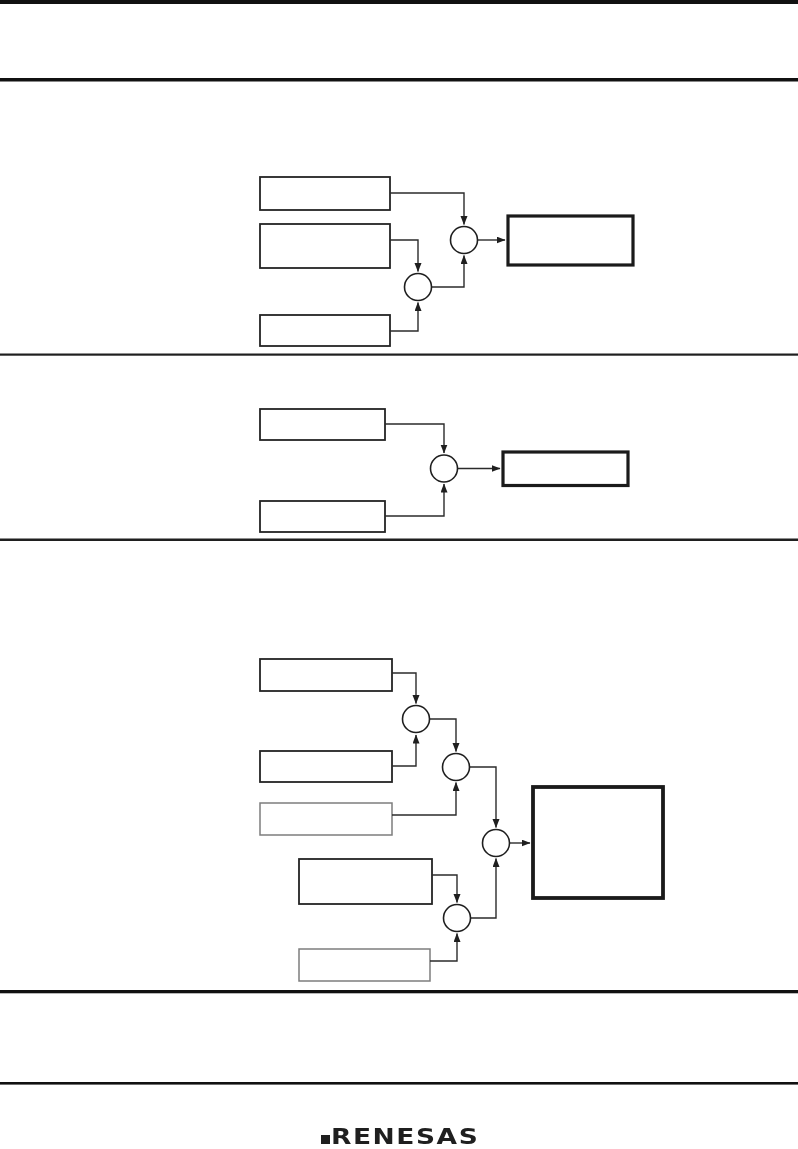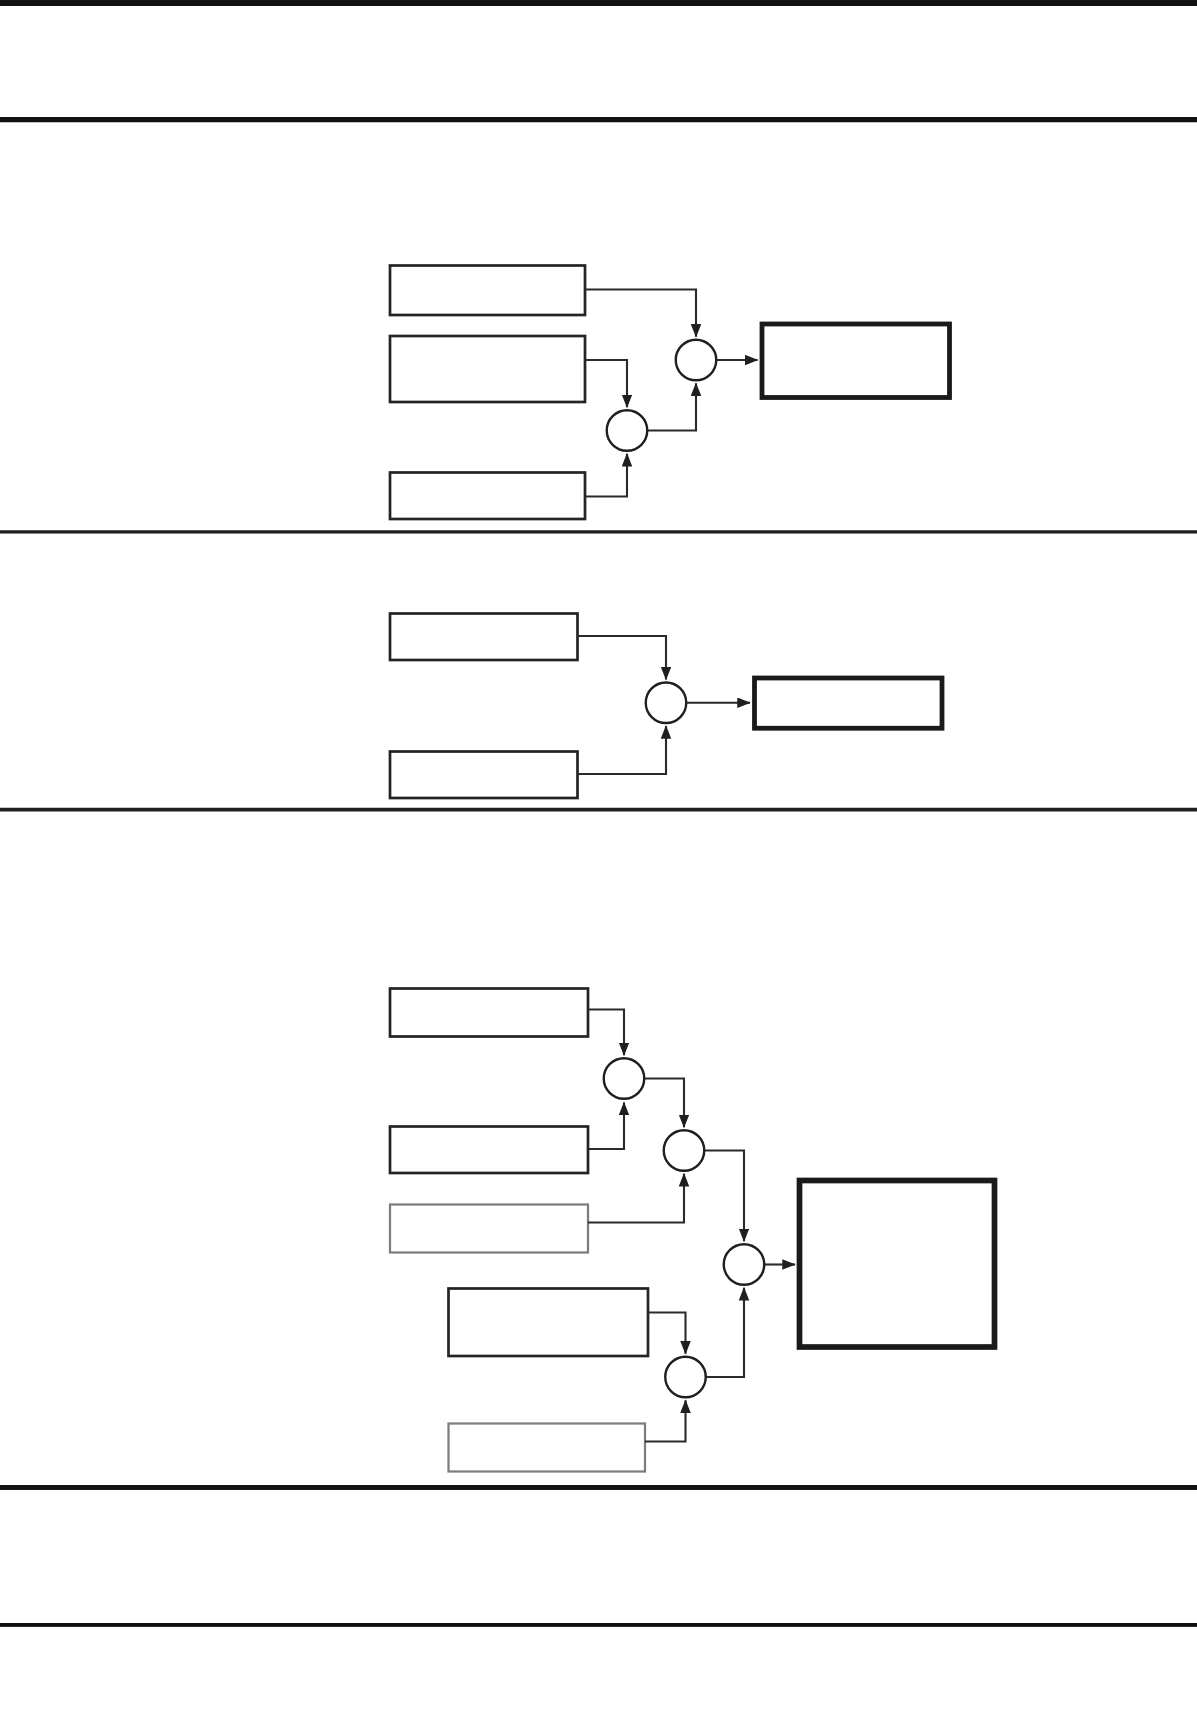--- a/index.html
+++ b/index.html
@@ -120,14 +120,18 @@
 
       <circle cx="416" cy="719" r="13.5" stroke="#1f1f1f" stroke-width="1.6" fill="#ffffff"></circle>
       <circle cx="456" cy="767" r="13.5" stroke="#1f1f1f" stroke-width="1.6" fill="#ffffff"></circle>
       <circle cx="496" cy="843" r="13.5" stroke="#1f1f1f" stroke-width="1.6" fill="#ffffff"></circle>
       <circle cx="457" cy="918" r="13.5" stroke="#1f1f1f" stroke-width="1.6" fill="#ffffff"></circle>
 
       <rect x="533" y="787" width="130" height="111" stroke="#1a1a1a" stroke-width="3.8"></rect>
     </g>
   </svg>
 
+  <div class="logo">
+    <span class="logo-square"></span>
+    <span class="logo-text">RENESAS</span>
+  </div>
 
 </div>
 
 </body></html>

